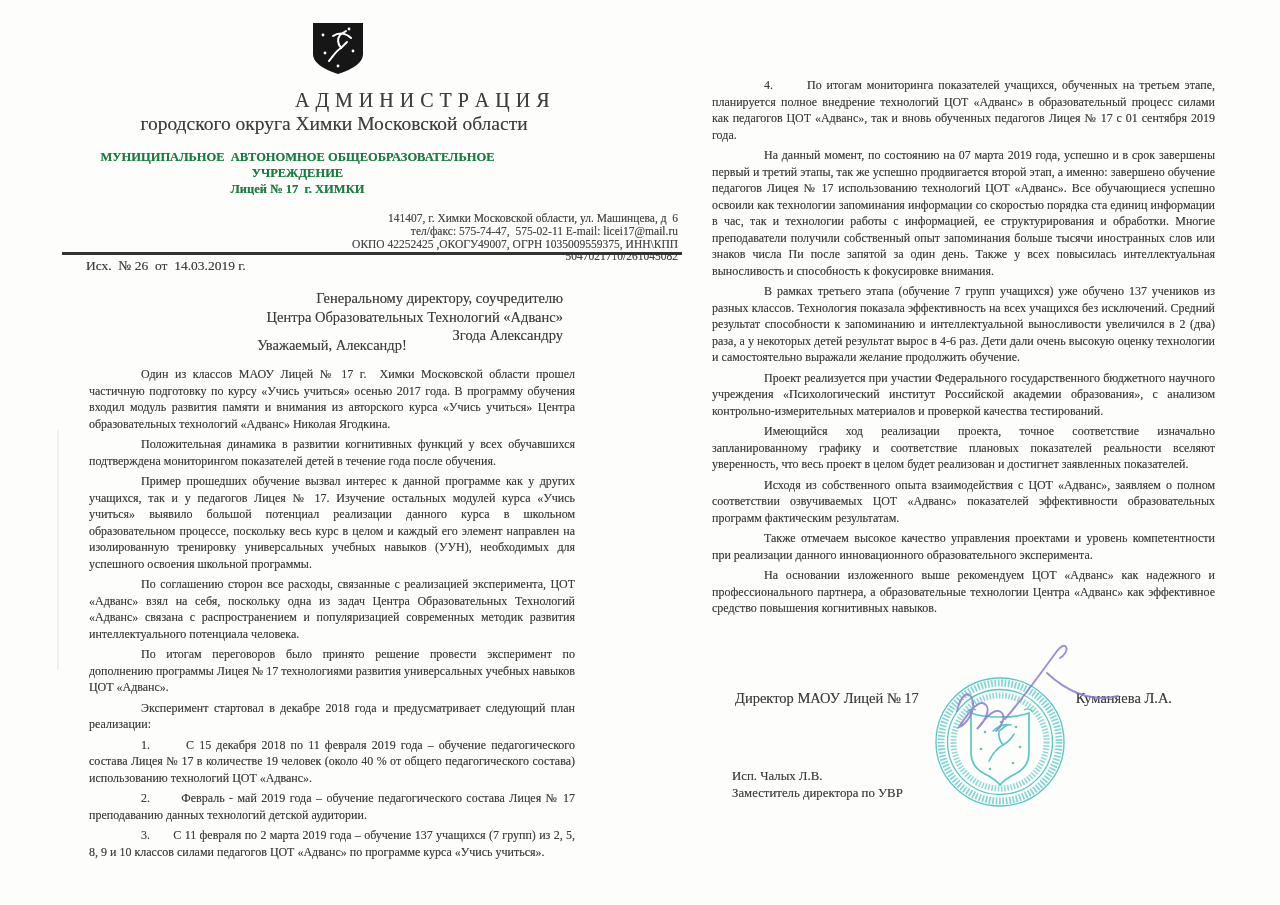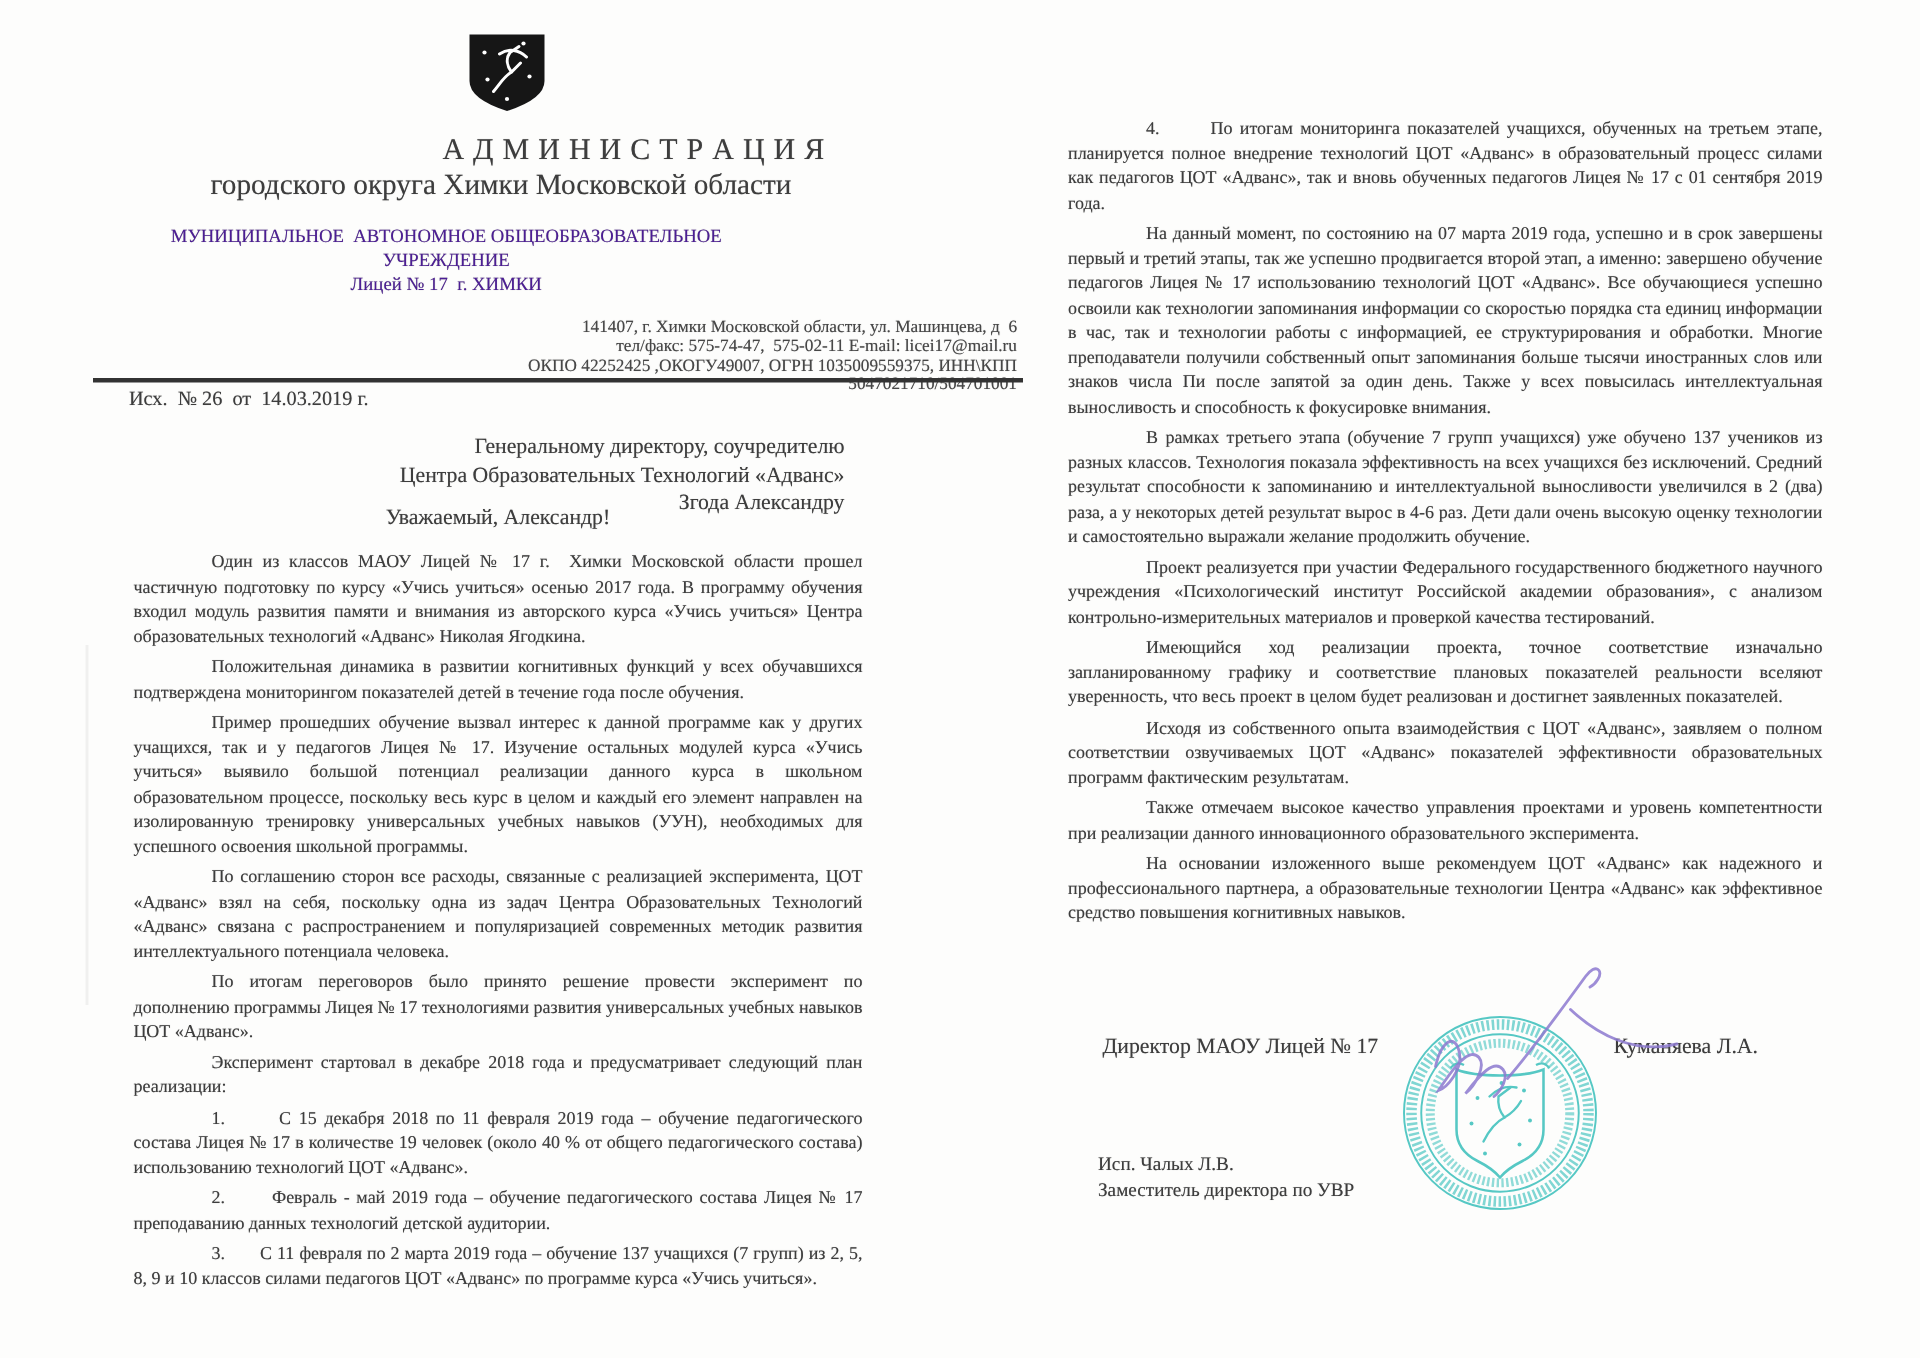--- a/index.html
+++ b/index.html
@@ -15,21 +15,21 @@
   
   .scan-edge{position:absolute;left:57px;top:430px;width:2px;height:240px;background:rgba(0,0,0,.05);}
   .soft{text-shadow:0 0 .5px rgba(70,70,70,.55);}
 
   
   .emblem{position:absolute;left:309px;top:21px;width:58px;height:54px;}
   .admin-title{position:absolute;left:118px;top:89px;width:432px;text-align:right;
     font-size:20px;letter-spacing:.5px;color:var(--ink);}
   .admin-sub{position:absolute;left:118px;top:113px;width:432px;text-align:center;font-size:19.5px;}
   .institution{position:absolute;left:85px;top:149px;width:425px;text-align:center;
-    font-weight:normal;font-size:12.5px;line-height:16px;color:#4c1d95;}
+    font-weight:bold;font-size:12.5px;line-height:16px;color:#15803d;}
   .contacts{position:absolute;left:298px;top:212px;width:380px;text-align:right;
     font-size:11.5px;line-height:12.8px;color:#474747;}
   .rule{position:absolute;left:62px;top:252px;width:620px;height:3px;background:#333;}
   .ref{position:absolute;left:86px;top:258px;font-size:13.5px;}
   .recipient{position:absolute;left:85px;top:273px;width:478px;text-align:right;
     font-size:14.5px;line-height:18.5px;margin-top:16px;}
   .salutation{position:absolute;left:85px;top:337px;width:494px;text-align:center;font-size:14.5px;}
 
   
   .col{position:absolute;}
@@ -77,21 +77,21 @@
   <div class="admin-title">А Д М И Н И С Т Р А Ц И Я</div>
   <div class="admin-sub">городского округа Химки Московской области</div>
   <div class="institution">
       <div>МУНИЦИПАЛЬНОЕ &nbsp;АВТОНОМНОЕ ОБЩЕОБРАЗОВАТЕЛЬНОЕ</div>
       <div>УЧРЕЖДЕНИЕ</div>
       <div>Лицей № 17 &nbsp;г. ХИМКИ</div>
     </div>
   <div class="contacts">
       <div>141407, г. Химки Московской области, ул. Машинцева, д &nbsp;6</div>
       <div>тел/факс: 575-74-47, &nbsp;575-02-11 E-mail: licei17@mail.ru</div>
-      <div>ОКПО 42252425 ,ОКОГУ49007, ОГРН 1035009559375, ИНН\КПП 5047021710/504701001</div>
+      <div>ОКПО 42252425 ,ОКОГУ49007, ОГРН 1035009559375, ИНН\КПП 5047021710/261045082</div>
     </div>
   <div class="rule"></div>
 
   <div class="ref">Исх. &nbsp;№ 26 &nbsp;от &nbsp;14.03.2019 г.</div>
 
   <div class="recipient">
       <div>Генеральному директору, соучредителю</div>
       <div>Центра Образовательных Технологий «Адванс»</div>
       <div>Згода Александру</div>
     </div>

